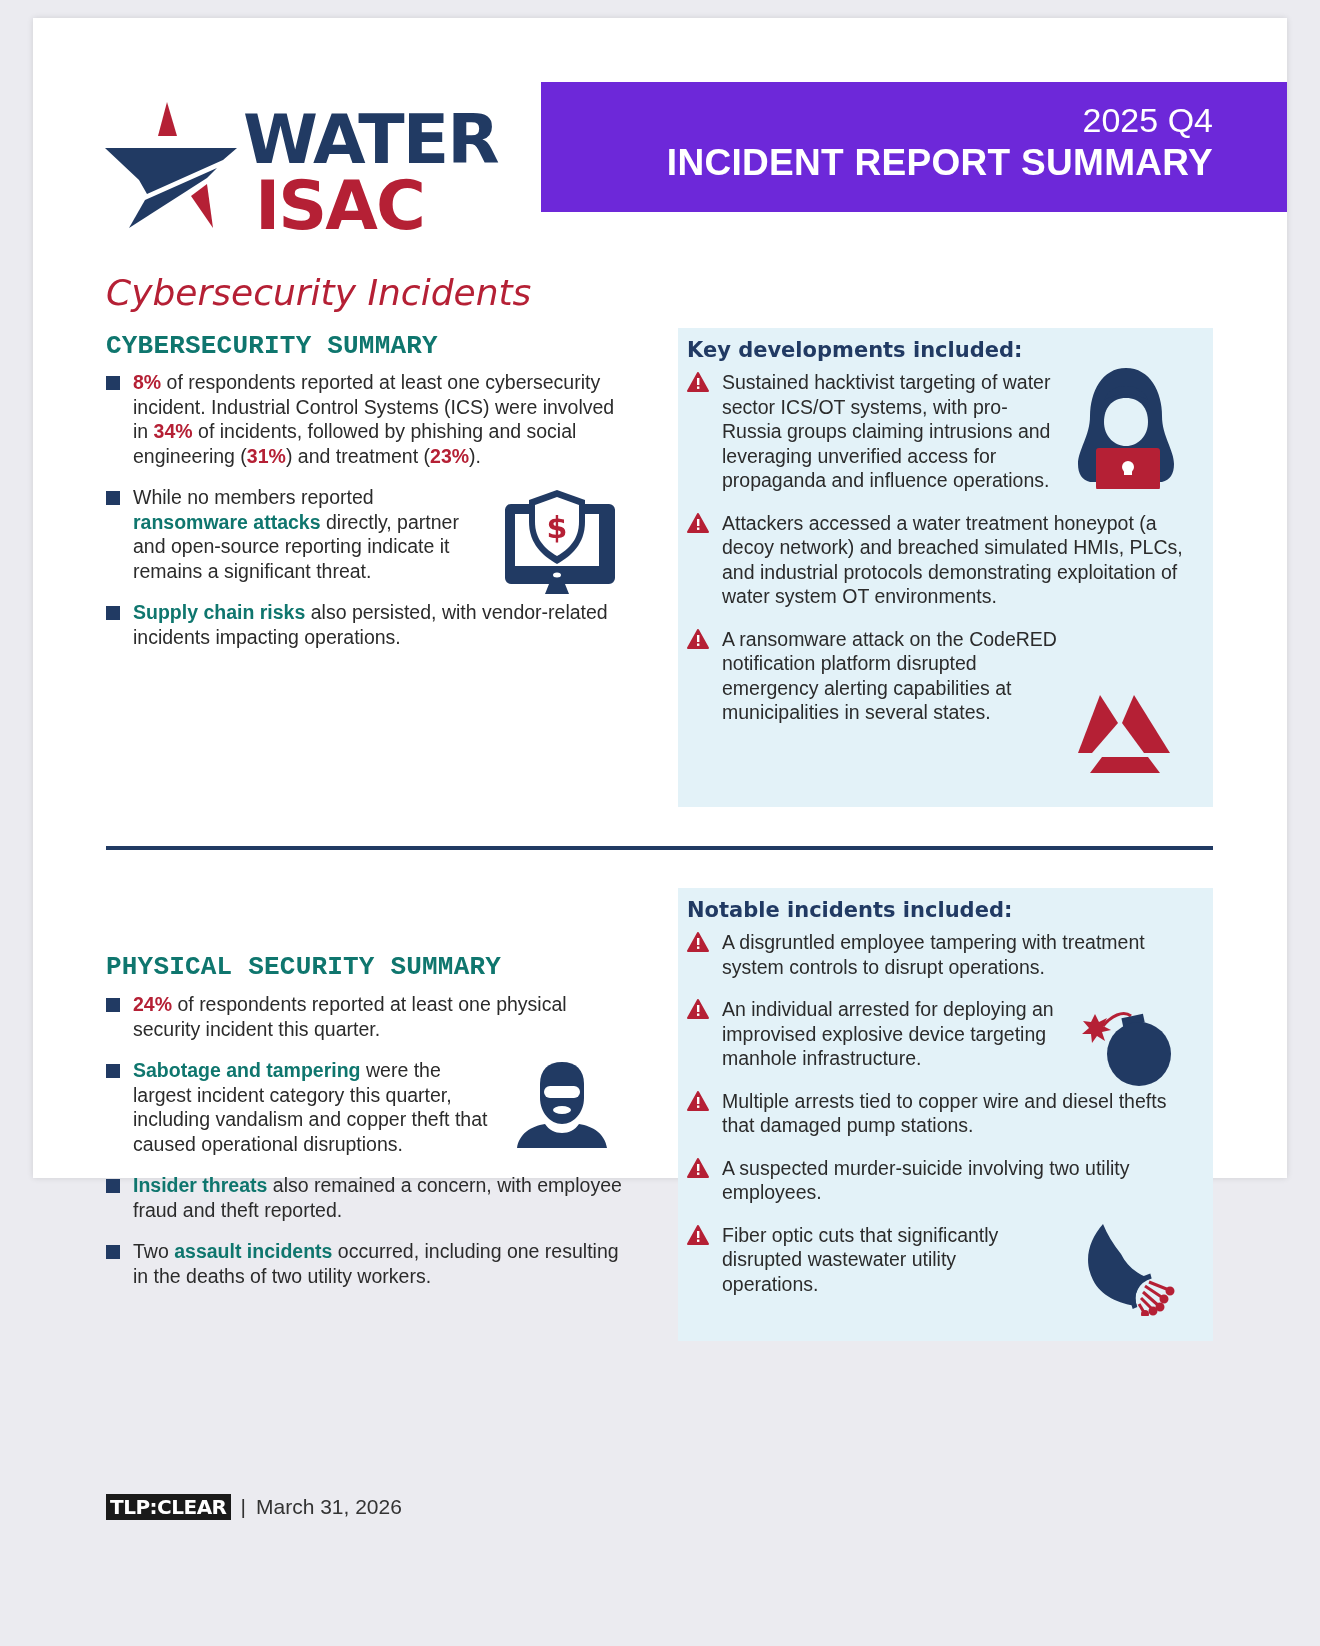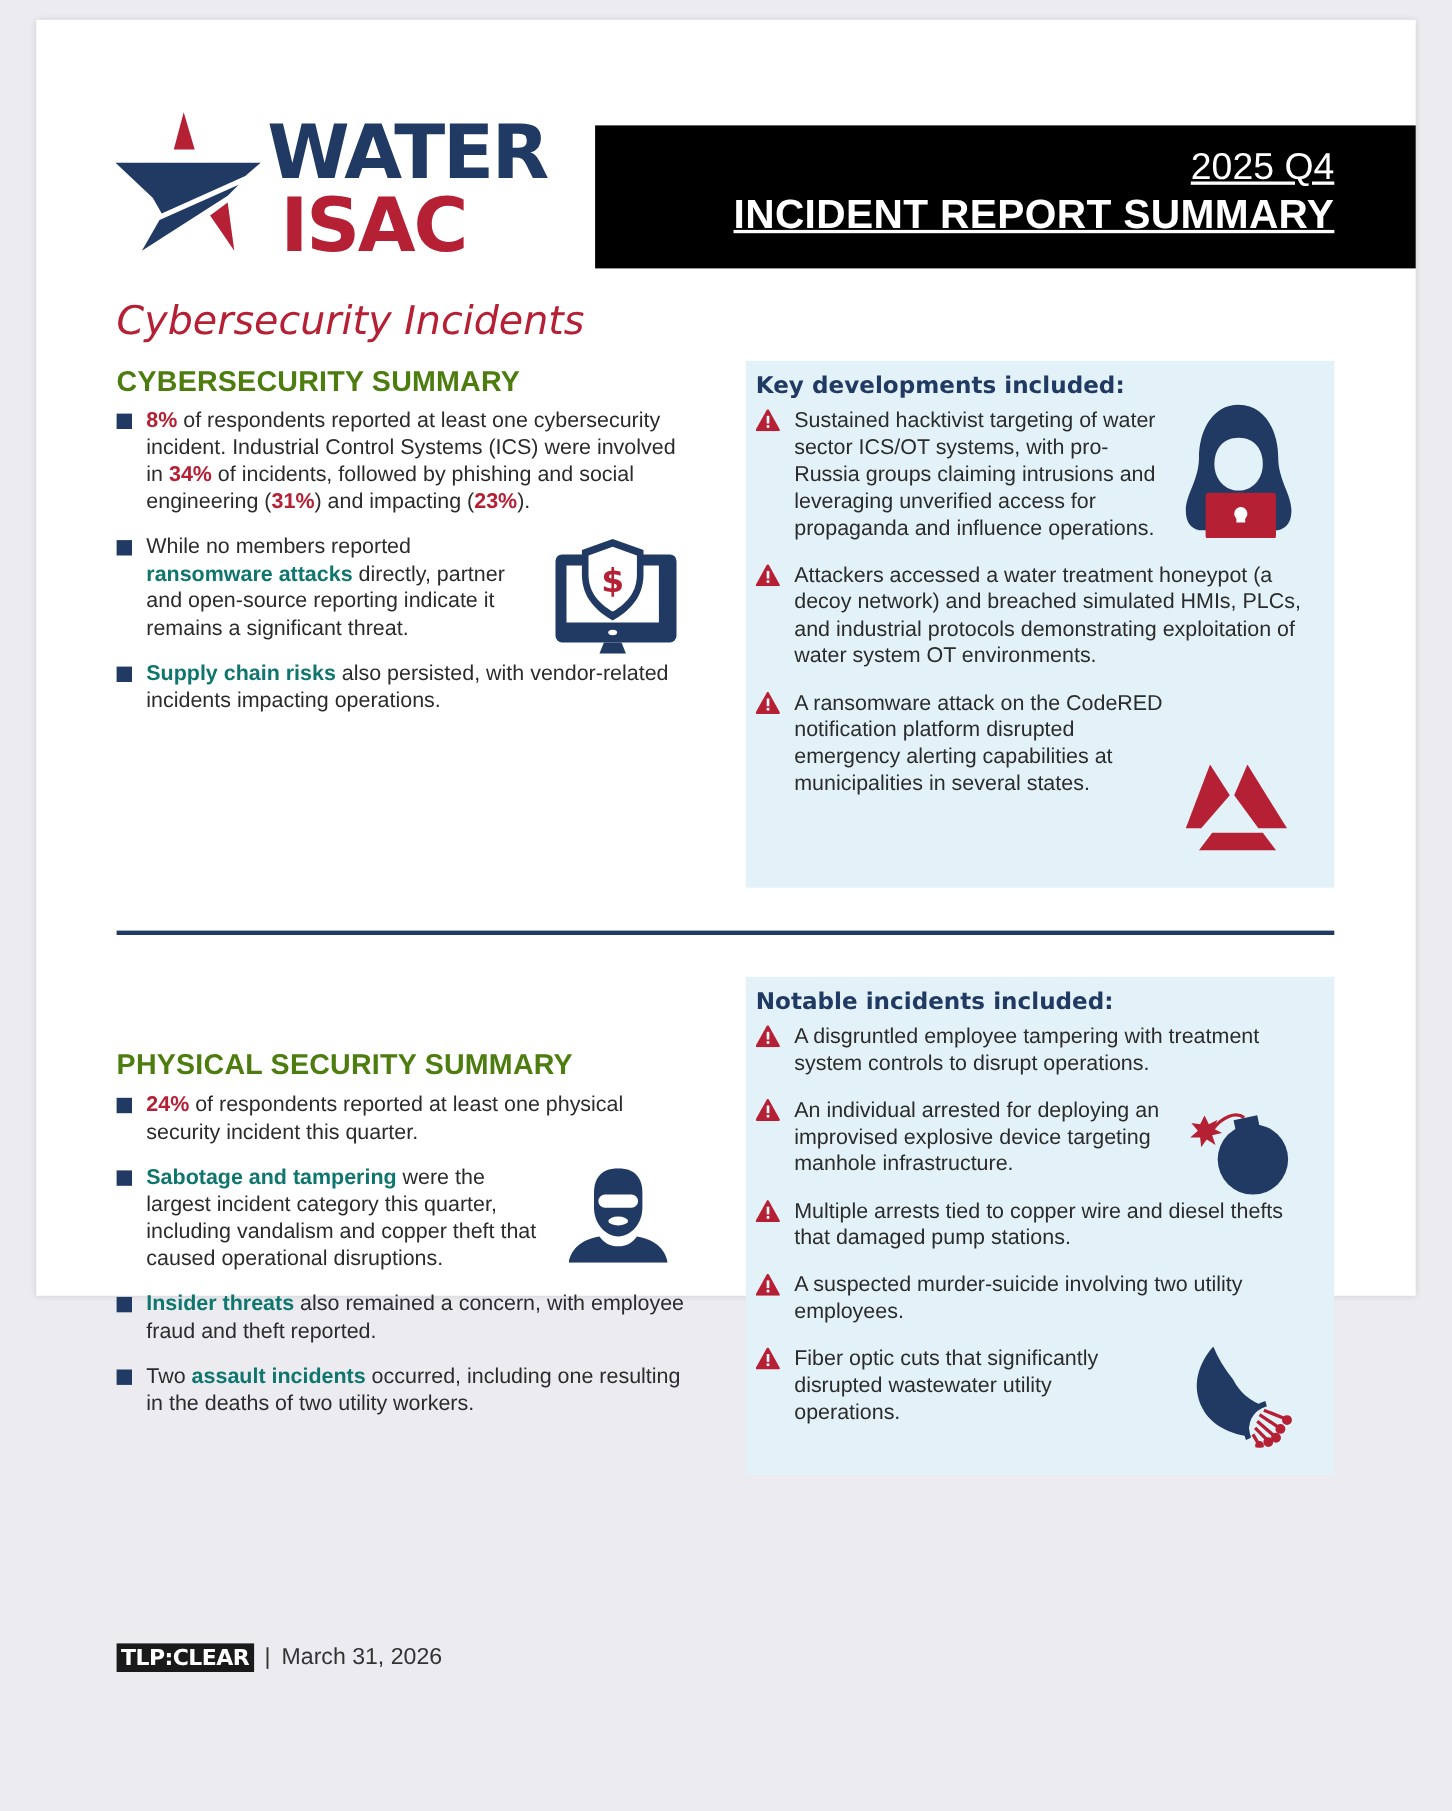--- a/index.html
+++ b/index.html
@@ -21,34 +21,34 @@
   
   .logo { position: absolute; left: 72px; top: 72px; width: 430px; height: 150px; }
   .logo-star { position: absolute; left: 0; top: 0; width: 145px; height: 140px; }
   .logo-word {
     position: absolute; left: 138px; font-weight: 900;
     font-family: "DejaVu Sans", sans-serif; letter-spacing: -2px; line-height: 1;
   }
   .logo-word.water { top: 16px; font-size: 68px; color: #213a63; }
   .logo-word.isac { top: 82px; left: 150px; font-size: 68px; color: #b52035; }
   .banner {
-    position: absolute; left: 508px; top: 96px; width: 746px; height: 130px;
-    background: #000000; color: #fff; text-align: right; padding-right: 74px; text-decoration: underline;
+    position: absolute; left: 508px; top: 64px; width: 746px; height: 130px;
+    background: #6d28d9; color: #fff; text-align: right; padding-right: 74px;
   }
   .banner .quarter { font-size: 34px; margin-top: 18px; line-height: 40px; }
   .banner .title { font-size: 37px; font-weight: bold; line-height: 46px; letter-spacing: 0.3px; }
 
   
   .section-title {
     position: absolute; left: 73px; font-size: 36px; font-style: italic;
     color: #b52035; font-family: "DejaVu Sans", sans-serif; font-weight: normal;
   }
   .summary-head {
     position: absolute; left: 73px; font-size: 26px; font-weight: 900;
-    color: #4d7c0f; font-family: Liberation Sans, sans-serif; letter-spacing: 0.2px;
+    color: #0f766e; font-family: Liberation Mono, monospace; letter-spacing: 0.2px;
   }
   .bullets { position: absolute; left: 73px; list-style: none; }
   .bullets li {
     position: relative; padding-left: 27px; font-size: 19.5px; line-height: 24.5px;
     color: #2b2b2b; margin-bottom: 17px;
   }
   .bullets li::before {
     content: ""; position: absolute; left: 0; top: 6px;
     width: 14px; height: 14px; background: #213a63;
   }
@@ -97,21 +97,21 @@
   </div>
 
   <div class="banner">
     <div class="quarter">2025 Q4</div>
     <div class="title">INCIDENT REPORT SUMMARY</div>
   </div>
 
   <div class="section-title" style="top:254px;">Cybersecurity Incidents</div>
   <div class="summary-head" style="top:313px;">CYBERSECURITY SUMMARY</div>
   <ul class="bullets" id="cyber-bullets" style="top:352px; width:520px;">
-      <li><span class="pct">8%</span><span> of respondents reported at least one cybersecurity incident. Industrial Control Systems (ICS) were involved in </span><span class="pct">34%</span><span> of incidents, followed by phishing and social engineering (</span><span class="pct">31%</span><span>) and impacting (</span><span class="pct">23%</span><span>).</span></li>
+      <li><span class="pct">8%</span><span> of respondents reported at least one cybersecurity incident. Industrial Control Systems (ICS) were involved in </span><span class="pct">34%</span><span> of incidents, followed by phishing and social engineering (</span><span class="pct">31%</span><span>) and treatment (</span><span class="pct">23%</span><span>).</span></li>
       <li style="width: 365px;"><span>While no members reported </span><b>ransomware attacks</b><span> directly, partner and open-source reporting indicate it remains a significant threat.</span></li>
       <li><b>Supply chain risks</b><span> also persisted, with vendor-related incidents impacting operations.</span></li>
     </ul>
 
   <svg class="illus" style="left:464px; top:468px; width:120px; height:112px;" viewBox="0 0 120 112">
     <path d="M8,18 h30 v10 h-20 v52 h84 v-52 h-20 v-10 h30 a6,6 0 0 1 6,6 v68 a6,6 0 0 1 -6,6 h-98 a6,6 0 0 1 -6,-6 v-68 a6,6 0 0 1 6,-6z" fill="#213a63"></path>
     <path d="M60,4 l28,10 v22 c0,22 -14,34 -28,42 c-14,-8 -28,-20 -28,-42 v-22z" fill="#213a63"></path>
     <path d="M60,11 l22,8 v17 c0,17 -10,27 -22,34 c-12,-7 -22,-17 -22,-34 v-17z" fill="#fff"></path>
     <text x="60" y="52" text-anchor="middle" font-size="30" font-weight="bold" fill="#b52035" font-family="DejaVu Sans, sans-serif">$</text>
     <ellipse cx="60" cy="89" rx="4" ry="2.5" fill="#fff"></ellipse>

